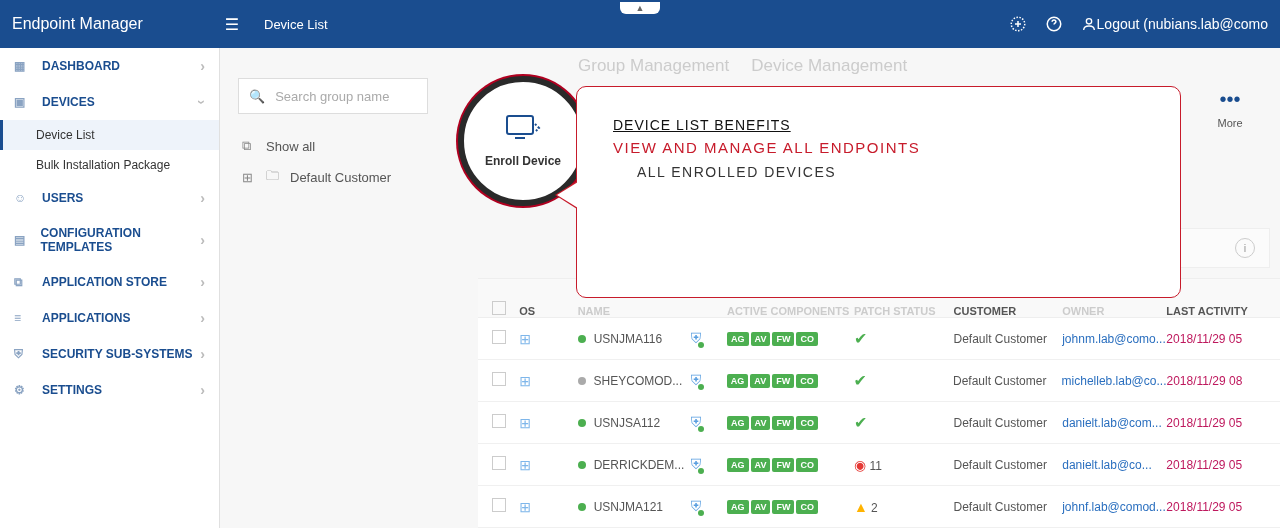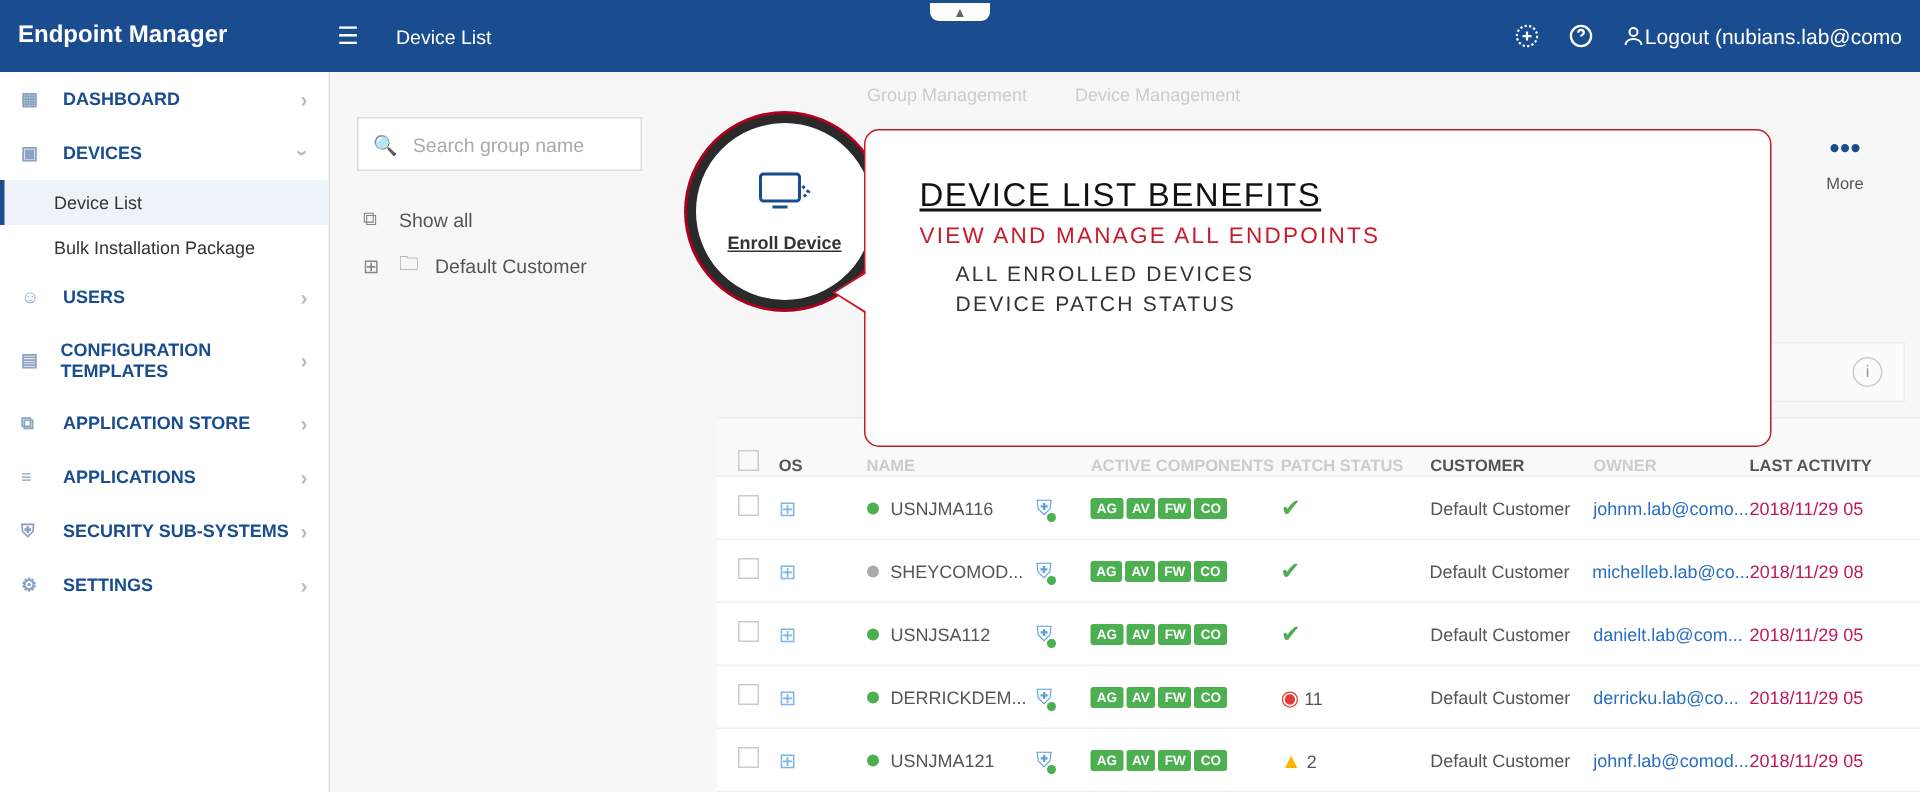--- a/index.html
+++ b/index.html
@@ -1,19 +1,19 @@
 <!DOCTYPE html>
 <html><head>
 <meta charset="utf-8">
 <style>
 * { box-sizing: border-box; margin: 0; padding: 0; font-family: Arial, sans-serif; }
 body { width: 1280px; height: 528px; overflow: hidden; position: relative; background: #f5f5f5; }
 
 .topbar { height: 48px; background: #1a4d8f; color: #fff; display: flex; align-items: center; padding: 0 12px; position: relative; }
-.brand { font-size: 16px; font-weight: bold; width: 208px; }
+.brand { font-size: 16px; font-weight: normal; width: 208px; }
 .hamburger { width: 24px; text-align: center; cursor: pointer; font-size: 16px; }
 .crumb { margin-left: 20px; font-size: 13px; }
 .top-handle { position: absolute; left: 50%; top: 2px; transform: translateX(-50%); width: 40px; height: 12px; background: #fff; border-radius: 0 0 6px 6px; display:flex;align-items:center;justify-content:center;color:#666;font-size:9px;}
 .top-right { margin-left: auto; display: flex; align-items: center; gap: 18px; font-size: 14px; }
 .top-icon { width:18px; height:18px; display:inline-flex;align-items:center;justify-content:center; }
 
 .layout { display: flex; height: 480px; }
 .sidebar { width: 220px; background: #fff; border-right: 1px solid #e0e0e0; font-size: 12px; color: #1a4d8f; }
 .side-item { display:flex; align-items:center; padding: 10px 14px; cursor:pointer; font-weight:bold; position:relative;}
 .side-item .chev { margin-left:auto; color:#bbb; font-size:14px;}
@@ -25,21 +25,21 @@
 .content { flex:1; display:flex; background:#f7f7f7; }
 .tree-col { width:258px; padding: 30px 8px 30px 18px; }
 .search-box { background:#fff; border:1px solid #ddd; height:36px; display:flex; align-items:center; padding:0 10px; color:#aaa; font-size:13px; margin-bottom:18px; width:190px;}
 .search-box .mag { margin-right:10px; }
 .tree-row { display:flex; align-items:center; padding:6px 4px; font-size:13px; color:#555; gap:8px;}
 .tree-icon { width:16px; color:#888;}
 
 .main-col { flex:1; padding-top: 28px; position:relative; }
 .enroll-circle { width:130px; height:130px; border-radius:50%; background:#fff; border:6px solid #2a2a2a; box-shadow: 0 0 0 2px #b00020; display:flex; flex-direction:column; align-items:center; justify-content:center; position:relative; z-index:3; cursor:pointer; margin-left:-20px;}
 .enroll-circle .eicon { color:#1a4d8f; margin-bottom:8px;}
-.enroll-circle .elabel { font-size:12px; font-weight:bold; color:#333;text-decoration:underline;}
+.enroll-circle .elabel { font-size:12px; font-weight:bold; color:#333;}
 .toolbar-blur { position:absolute; left:100px; top:40px; right:10px; display:flex; gap:30px; color:#ddd; font-size:11px; filter: blur(0.3px);}
 .tool-item { display:flex; flex-direction:column; align-items:center; gap:6px; width:80px;}
 .tool-item .ticon { width:24px; height:24px; background:#eee; border-radius:4px;}
 .more-item { margin-left:auto; color:#555;}
 .search-dev { position:absolute; left:100px; top:180px; right:10px; height:40px; background:#fbfbfb; border:1px solid #eee; display:flex; align-items:center; color:#ccc; font-size:13px; padding:0 14px; gap:8px;}
 .search-dev .info-i { margin-left:auto; width:20px;height:20px;border:1px solid #ccc;border-radius:50%;display:flex;align-items:center;justify-content:center;font-size:11px;color:#999;}
 
 .table { position:absolute; left:0; top:230px; right:0; font-size:12px; color:#555;}
 .thead { display:flex; align-items:flex-end; height:40px; background:#f9f9f9; border-top:1px solid #eee; border-bottom:1px solid #eee; padding:0 14px; font-weight:bold; color:#ccc; font-size:11px;}
 .trow { display:flex; align-items:center; height:42px; border-bottom:1px solid #f0f0f0; padding:0 14px; background:#fff;}
@@ -60,25 +60,25 @@
 .p-warn { color:#ffb300; font-size:14px;}
 .p-err { color:#e53935; font-size:14px;}
 .os-win { color:#7eb6ea; font-size:14px;}
 .sec-shield { color:#5a9fe0; position:relative; font-size:14px;}
 .sec-shield::after{content:'';position:absolute;right:-3px;bottom:-2px;width:6px;height:6px;border-radius:50%;background:#4caf50;}
 .thead .dark{ color:#555;}
 
 .callout { position:absolute; left:576px; top:86px; width:605px; height:212px; background:#fff; border:1px solid #c71b2b; border-radius:10px; z-index:10; padding:30px 30px 20px 36px;}
 .callout::before { content:''; position:absolute; left:-22px; top:94px; width:0;height:0; border-top:14px solid transparent; border-bottom:14px solid transparent; border-right:22px solid #c71b2b;}
 .callout::after { content:''; position:absolute; left:-20px; top:95px; width:0;height:0; border-top:13px solid transparent; border-bottom:13px solid transparent; border-right:21px solid #fff;}
-.co-title { font-family: 'Arial Black', sans-serif; font-size:22px; letter-spacing:1px; color:#111; text-decoration: underline; margin-bottom:6px;}
+.co-title { font-family: 'Arial Black', sans-serif; font-size:14px; letter-spacing:1px; color:#111; text-decoration: underline; margin-bottom:6px;}
 .co-sub { color:#c71b2b; font-size:15px; letter-spacing:1.5px; font-family:'Arial Black',sans-serif; margin-bottom:8px;}
 .co-line { color:#333; font-size:14px; letter-spacing:1.5px; margin:4px 0 4px 24px; font-family:'Arial Black',sans-serif; font-weight:normal;}
 
-.tab-row { position:absolute; left:100px; top:8px; display:flex; gap:32px; color:#ccc; font-size:12px; filter:blur(0.3px);}
+.tab-row { position:absolute; left:100px; top:8px; display:flex; gap:22px; color:#ccc; font-size:17px; filter:blur(0.3px);}
 </style>
 </head>
 <body>
 
 <div class="topbar">
   <div class="brand">Endpoint Manager</div>
   <div class="hamburger">☰</div>
   <div class="crumb">Device List</div>
   <div class="top-handle">▲</div>
   <div class="top-right">
@@ -274,21 +274,21 @@
               <div class="ck"><span></span></div>
               <div class="c-os"><span class="os-win">⊞</span></div>
               <div class="c-name">
                 <span class="dot g"></span>
                 <span>DERRICKDEM...</span>
               </div>
               <div class="c-sec"><span class="sec-shield">⛨</span></div>
               <div class="c-comp"><span class="badge">AG</span><span class="badge">AV</span><span class="badge">FW</span><span class="badge">CO</span></div>
               <div class="c-patch"><span class="p-err">◉</span> 11</div>
               <div class="c-cust">Default Customer</div>
-              <div class="c-owner">derricku.lab@co...</div>
+              <div class="c-owner">danielt.lab@co...</div>
               <div class="c-last">2018/11/29 05</div>
             </div>
             <div class="trow">
               <div class="ck"><span></span></div>
               <div class="c-os"><span class="os-win">⊞</span></div>
               <div class="c-name">
                 <span class="dot g"></span>
                 <span>USNJMA121</span>
               </div>
               <div class="c-sec"><span class="sec-shield">⛨</span></div>
@@ -301,14 +301,13 @@
           </div>
       </div>
     </div>
   </div>
 </div>
 
 <div class="callout">
   <div class="co-title">DEVICE LIST BENEFITS</div>
   <div class="co-sub">VIEW AND MANAGE ALL ENDPOINTS</div>
   <div class="co-line">ALL ENROLLED DEVICES</div>
-  <div class="co-line">DEVICE PATCH STATUS</div>
 </div>
 
 </body></html>

